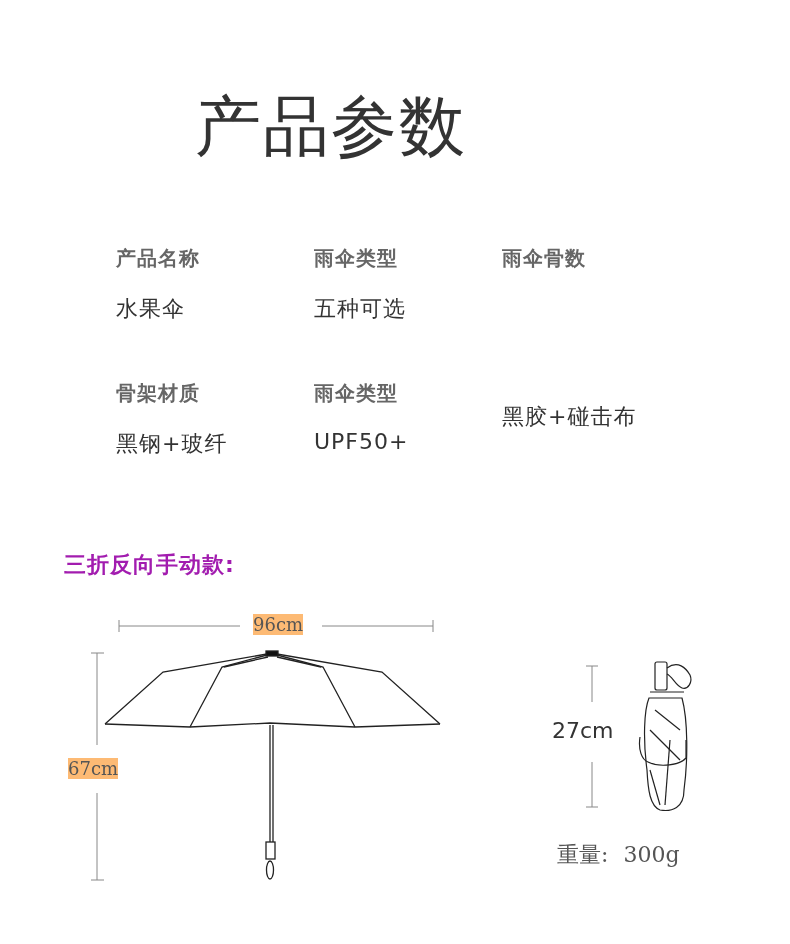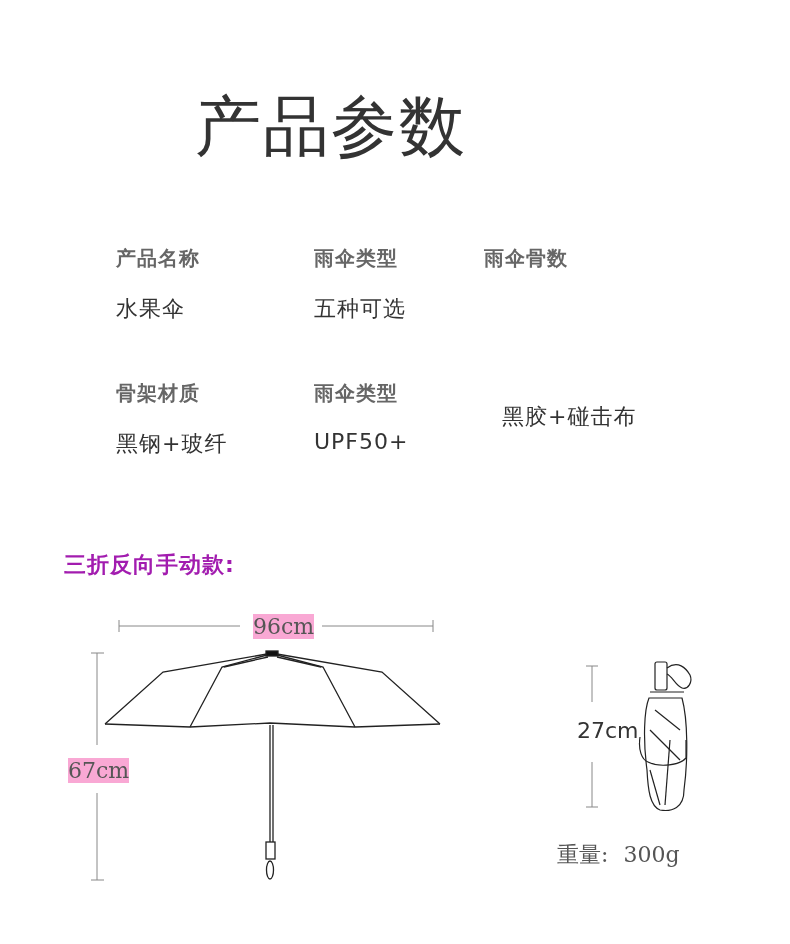--- a/index.html
+++ b/index.html
@@ -4,38 +4,38 @@
 <style>
   html, body { margin: 0; padding: 0; background: #ffffff; }
   body { width: 790px; height: 944px; position: relative; overflow: hidden;
          font-family: "DejaVu Sans", "Liberation Sans", sans-serif; color: #333; }
   .title { position: absolute; top: 82px; left: 0; width: 662px; text-align: center;
            font-size: 66px; color: #333333; letter-spacing: 2px; }
   .spec { position: absolute; }
   .spec .label { font-size: 20px; color: #666666; font-weight: bold; letter-spacing: 1px; }
   .spec .value { font-size: 22px; color: #333333; margin-top: 22px; letter-spacing: 1px; }
   .subtitle { position: absolute; top: 550px; left: 64px; font-size: 22px; font-weight: bold; color: #a21caf; letter-spacing: 1px; }
-  .dim-label { position: absolute; font-family: "DejaVu Serif", "Liberation Serif", serif; color: #555; font-size: 22px; background: #f9a8d4; }
-  .dim-sans { font-family: "DejaVu Sans", "Liberation Sans", sans-serif; font-size: 22px; color: #333; position: absolute; background:#fff;margin-left:25px; }
+  .dim-label { position: absolute; font-family: "DejaVu Serif", "Liberation Serif", serif; color: #555; font-size: 18px; background: #fdba74; }
+  .dim-sans { font-family: "DejaVu Sans", "Liberation Sans", sans-serif; font-size: 22px; color: #333; position: absolute; background:#fff; }
   svg { position: absolute; left: 0; top: 0; }
 </style>
 </head>
 <body>
 
 <div class="title">产品参数</div>
 
 <div class="spec" style="left:116px; top:245px;">
   <div class="label">产品名称</div>
   <div class="value">水果伞</div>
 </div>
 <div class="spec" style="left:314px; top:245px;">
   <div class="label">雨伞类型</div>
   <div class="value">五种可选</div>
 </div>
-<div class="spec" style="left:484px; top:245px;">
+<div class="spec" style="left:502px; top:245px;">
   <div class="label">雨伞骨数</div>
 </div>
 <div class="spec" style="left:116px; top:380px;">
   <div class="label">骨架材质</div>
   <div class="value">黑钢+玻纤</div>
 </div>
 <div class="spec" style="left:314px; top:380px;">
   <div class="label">雨伞类型</div>
   <div class="value">UPF50+</div>
 </div>

